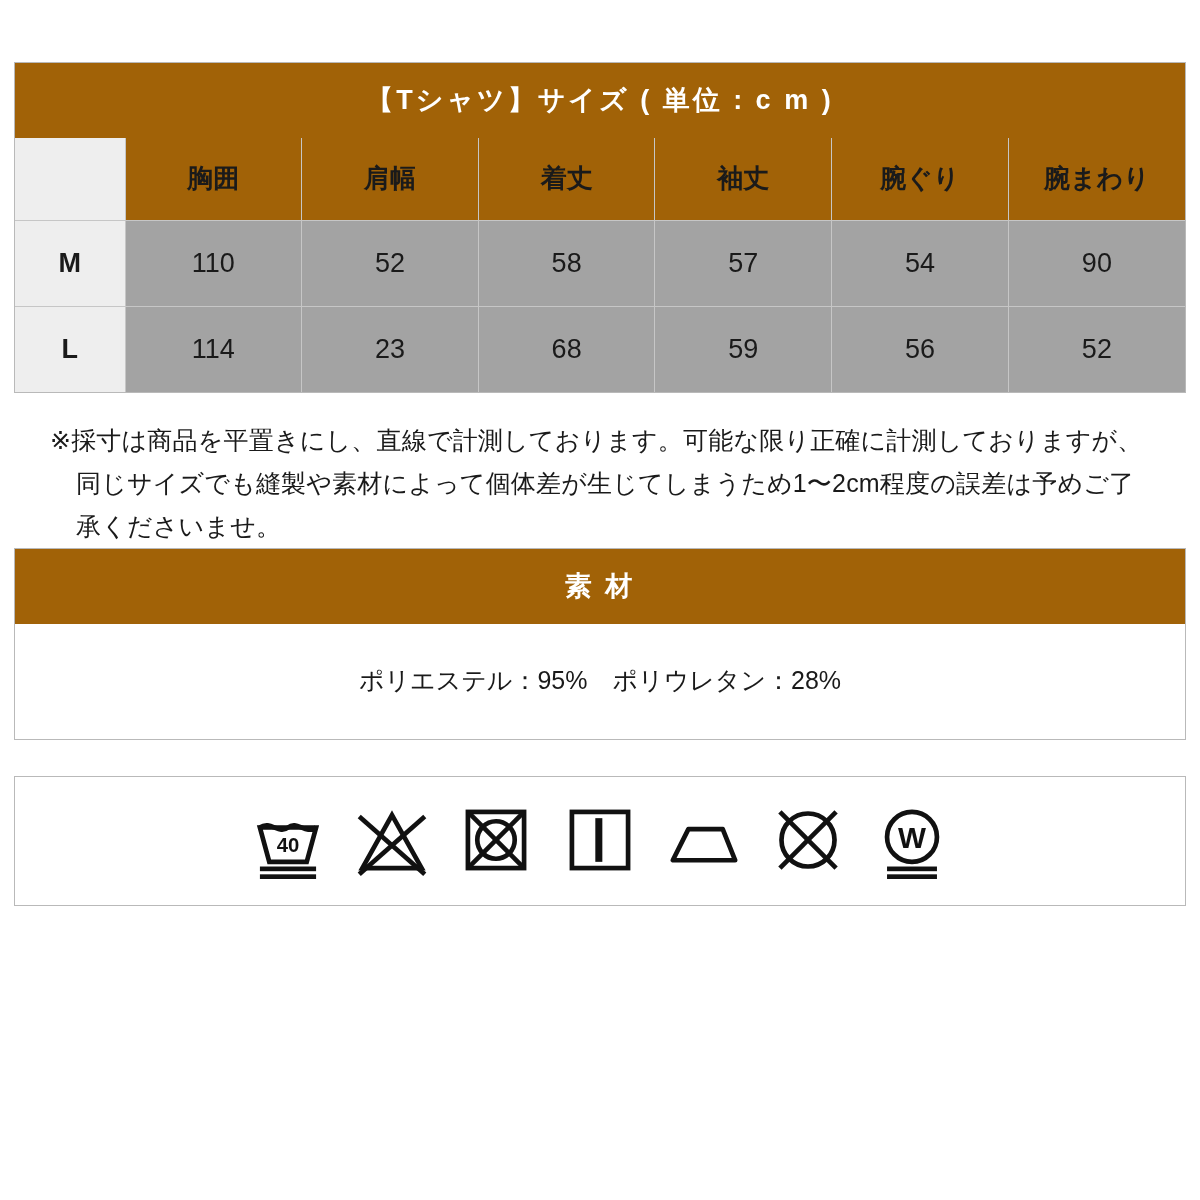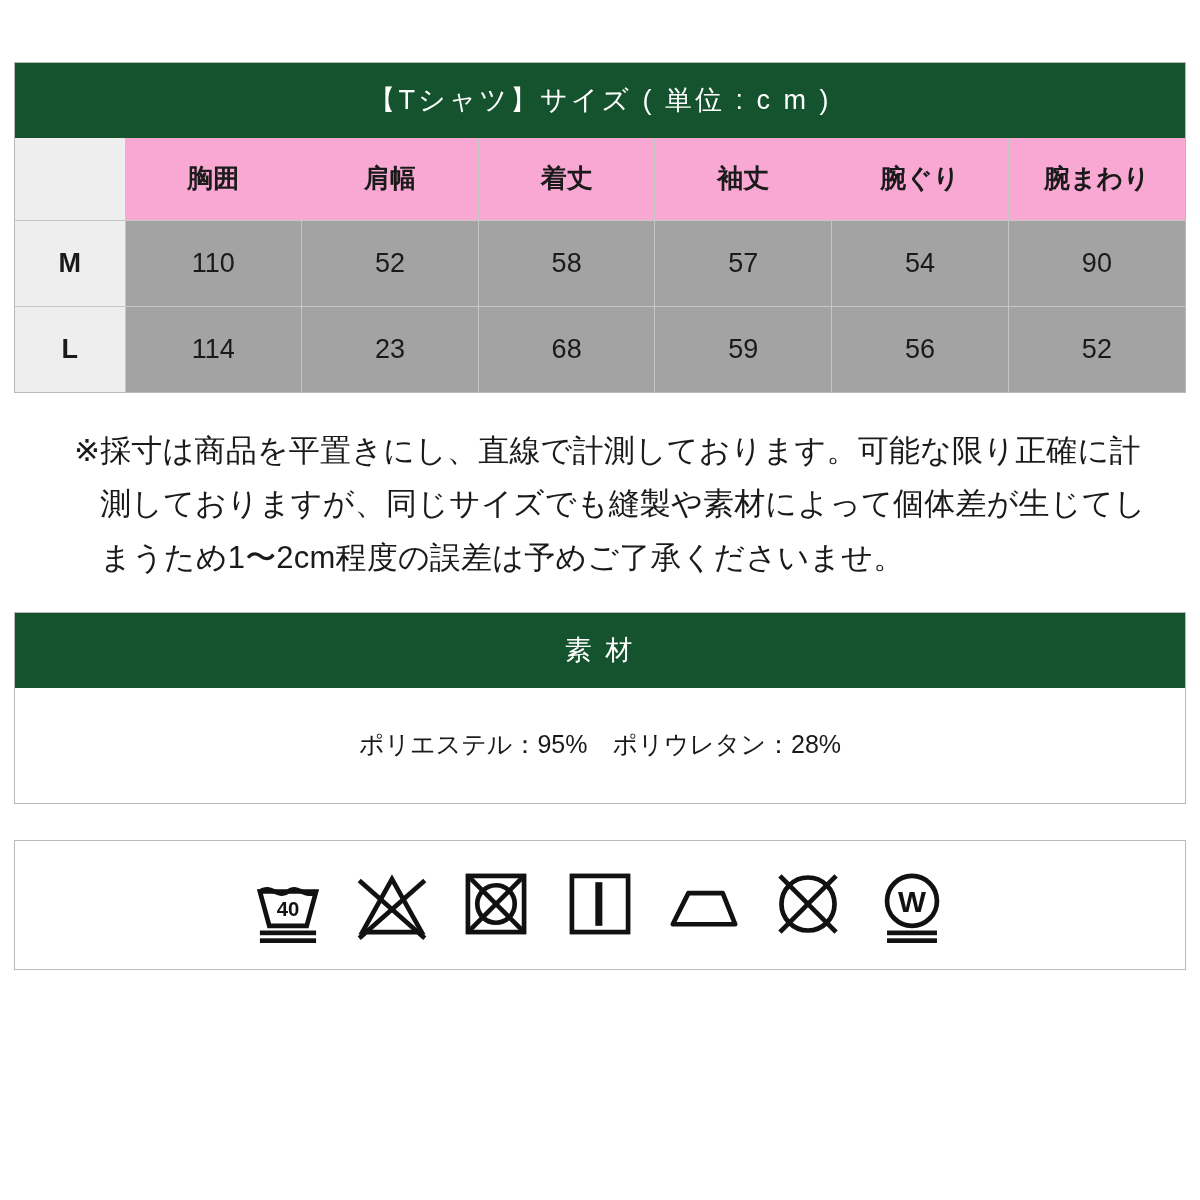--- a/index.html
+++ b/index.html
@@ -21,43 +21,43 @@
     padding: 0 14px;
     position: relative;
   }
 
   
   .size-block {
     margin-top: 62px;
     border: 1px solid #b9b9b9;
   }
   .block-header {
-    background: #14532d;
+    background: #a16207;
     color: #ffffff;
     text-align: center;
     font-size: 27px;
-    font-weight: normal;
+    font-weight: bold;
     letter-spacing: 3px;
     padding: 19px 0 20px;
   }
   table.size-table {
     width: 100%;
     border-collapse: collapse;
     table-layout: fixed;
   }
   table.size-table th,
   table.size-table td {
     border: 1px solid #c6c6c6;
     text-align: center;
     height: 86px;
     font-size: 26px;
     font-weight: bold;
   }
   table.size-table thead th {
-    background: #f9a8d4;
+    background: #a16207;
     font-size: 26px;
     height: 82px;
   }
   table.size-table thead th.corner {
     background: #eeeeee;
     width: 110px;
   }
   table.size-table tbody th {
     background: #eeeeee;
     width: 110px;
@@ -72,33 +72,31 @@
   table.size-table tr > *:last-child { border-right: none; }
   table.size-table thead tr > * { border-top: none; }
   table.size-table tbody tr:last-child > * { border-bottom: none; }
 
   
   .notes {
     margin-top: 26px;
     padding: 0 32px 0 36px;
   }
   .note {
-    font-size: 31px;
+    font-size: 25px;
     line-height: 1.72;
     margin-bottom: 30px;
     text-indent: -26px;
     padding-left: 26px;
     letter-spacing: 0.2px;
-    margin-left: 24px;
   }
   .note:last-child { margin-bottom: 0; }
 
   
   .material-block {
-    margin-top: 28px;
     border: 1px solid #b9b9b9;
   }
   .material-body {
     text-align: center;
     font-size: 25px;
     padding: 40px 0 42px;
     background: #ffffff;
   }
 
   

